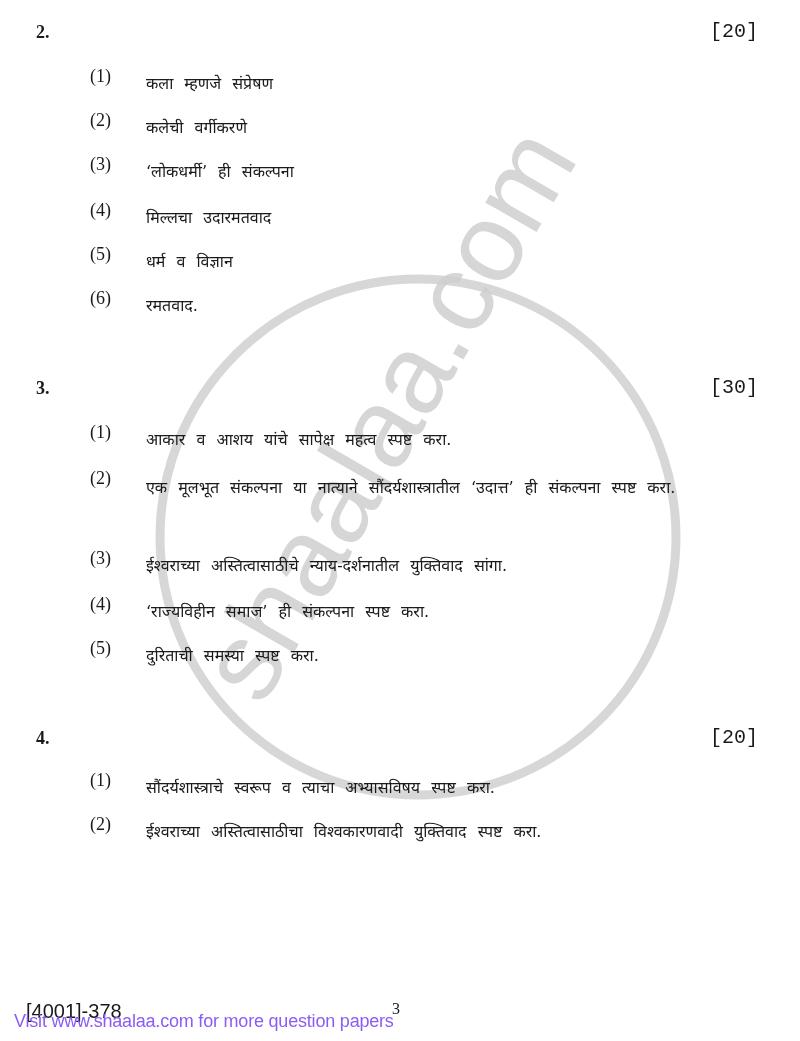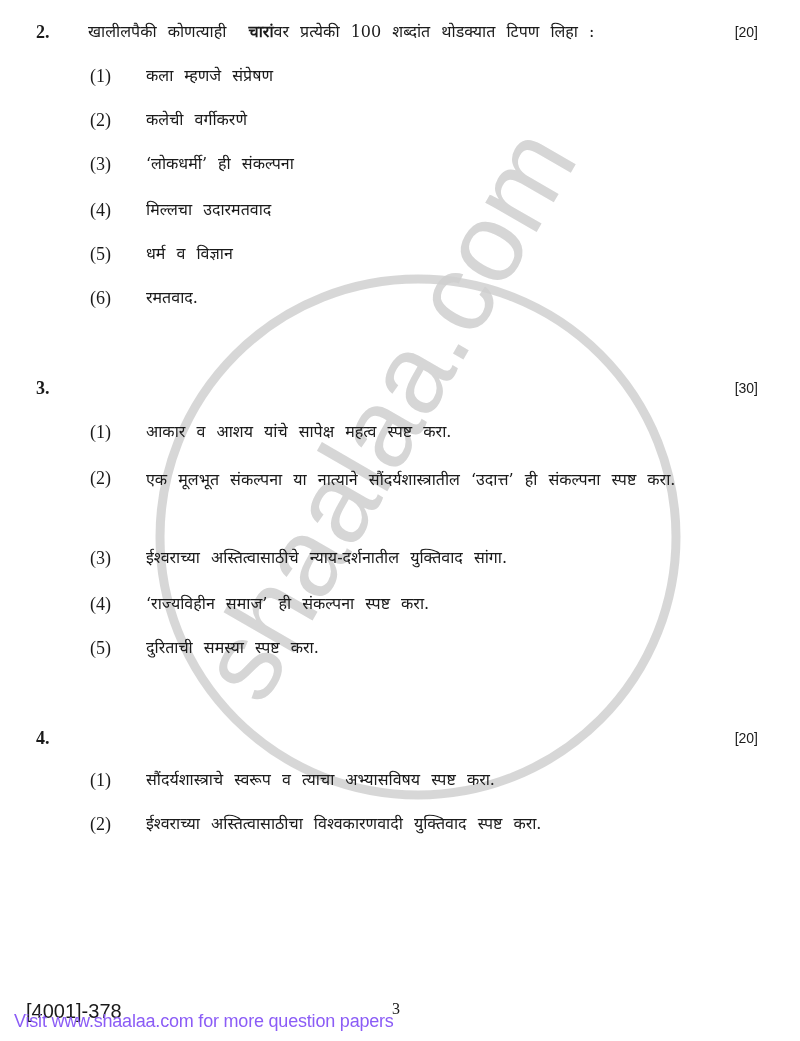--- a/index.html
+++ b/index.html
@@ -18,32 +18,32 @@
       position: absolute; left: 36px; top: 0; font-weight: bold;
       font-family: "Liberation Serif", serif; font-size: 18px;
     }
     .q-text {
       position: absolute; left: 88px; top: 0; white-space: nowrap;
       word-spacing: 6px;
     }
     .q-text b { font-weight: bold; }
     .q-marks {
       position: absolute; right: 42px; top: 0;
-      font-family: Liberation Sans, sans-serif; font-size: 14px;
+      font-family: Liberation Mono, monospace; font-size: 20px;
     }
 
     .item {
       position: absolute; left: 0; width: 800px; font-size: 16px; line-height: 28px;
     }
     .item-num {
       position: absolute; left: 90px; top: 0;
       font-family: "Liberation Serif", serif; font-size: 18px;
     }
     .item-text {
-      position: absolute; left: 146px; top: 0; width: 612px;
+      position: absolute; left: 146px; top: 8px; width: 612px;
       word-spacing: 6px;
     }
     .item-text.justify { text-align: justify; text-align-last: left; line-height: 44px; }
 
     .footer-code {
       position: absolute; left: 26px; top: 1000px;
       font-family: Liberation Sans, sans-serif; font-size: 20px;
     }
     .footer-page {
       position: absolute; left: 392px; top: 1000px;
@@ -62,24 +62,20 @@
 
 <div class="page">
 
   <svg class="watermark" viewBox="0 0 800 1041">
     <circle cx="418" cy="537" r="258" fill="none" stroke="#d0d0d0" stroke-width="9" opacity="0.85"></circle>
     <text x="0" y="0" transform="translate(262 708) rotate(-60)" font-family="Liberation Sans, sans-serif" font-size="112" fill="#cfcfcf" opacity="0.85">shaalaa.com</text>
   </svg>
 
   <div class="q-head" style="top:18px;">
     <span class="q-num">2.</span>
-    <span class="q-text">
-      <span>खालीलपैकी कोणत्याही</span>
-      &nbsp;<b>चारां</b><span>वर प्रत्येकी 100 शब्दांत थोडक्यात टिपण लिहा :</span>
-    </span>
     <span class="q-marks">[20]</span>
   </div>
   <div class="item" style="top:62px;">
     <span class="item-num">(1)</span>
     <span class="item-text">कला म्हणजे संप्रेषण</span>
   </div>
   <div class="item" style="top:106px;">
     <span class="item-num">(2)</span>
     <span class="item-text">कलेची वर्गीकरणे</span>
   </div>

